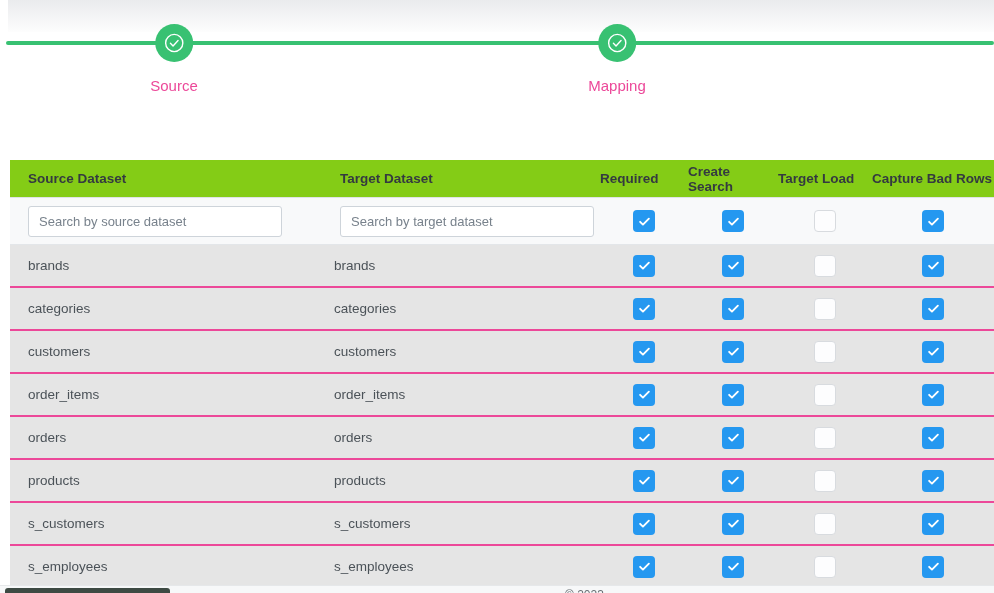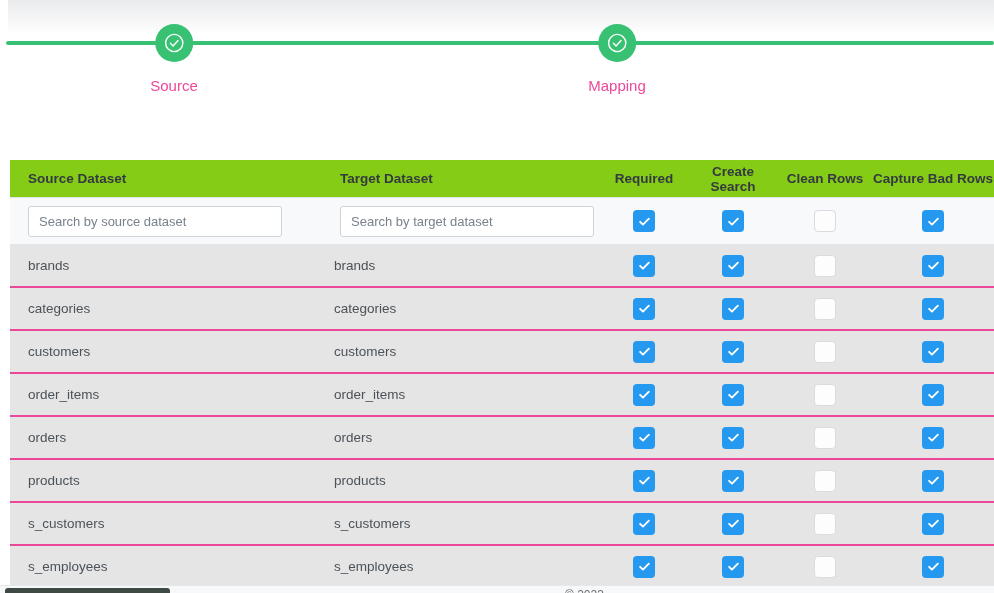--- a/index.html
+++ b/index.html
@@ -24,21 +24,21 @@
   .step-circle svg { width:24px; height:24px; }
   .step-label { margin-top:15px; font-size:15px; color:#ec4899; }
 
   
   .table { position:absolute; left:10px; top:160px; width:984px; }
   .grid { display:grid; grid-template-columns:312px 278px 88px 90px 94px 122px;
     align-items:center; }
   .thead { height:38px; background:#84cc16; border-bottom:1px solid #dfe3e6; }
   .th { font-size:13.5px; font-weight:700; color:#343a40; }
   .th.left { padding-left:18px; text-align:left; }
-  .th.center { text-align:center; }
+  .th.center { }
   .filter-row { height:47px; background:#f8f9fa; border-bottom:1px solid #e3e6e9; }
   .filter-cell { padding-left:18px; }
   .search-input { width:254px; height:31px; border:1px solid #ced4da; border-radius:3px;
     background:#fff; font-size:13px; color:#495057; padding:0 10px; outline:none;
     font-family:"Liberation Sans","DejaVu Sans",sans-serif; }
   .search-input::placeholder { color:#78828c; opacity:1; }
   .cb-cell { display:flex; justify-content:center; align-items:center; }
   .cb { width:22px; height:22px; border-radius:4px; display:flex; align-items:center;
     justify-content:center; cursor:pointer; }
   .cb.checked { background:#2598f0; }
@@ -86,21 +86,21 @@
     </div>
   </div>
 
   <div class="table">
 
     <div class="grid thead">
       <div class="th left">Source Dataset</div>
       <div class="th left">Target Dataset</div>
       <div class="th center">Required</div>
       <div class="th center">Create Search</div>
-      <div class="th center">Clean Rows</div>
+      <div class="th center">Target Load</div>
       <div class="th center">Capture Bad Rows</div>
     </div>
 
     <div class="grid filter-row">
       <div class="filter-cell">
         <input class="search-input" type="text" placeholder="Search by source dataset" style="">
       </div>
       <div class="filter-cell">
         <input class="search-input" type="text" placeholder="Search by target dataset" style="">
       </div>

